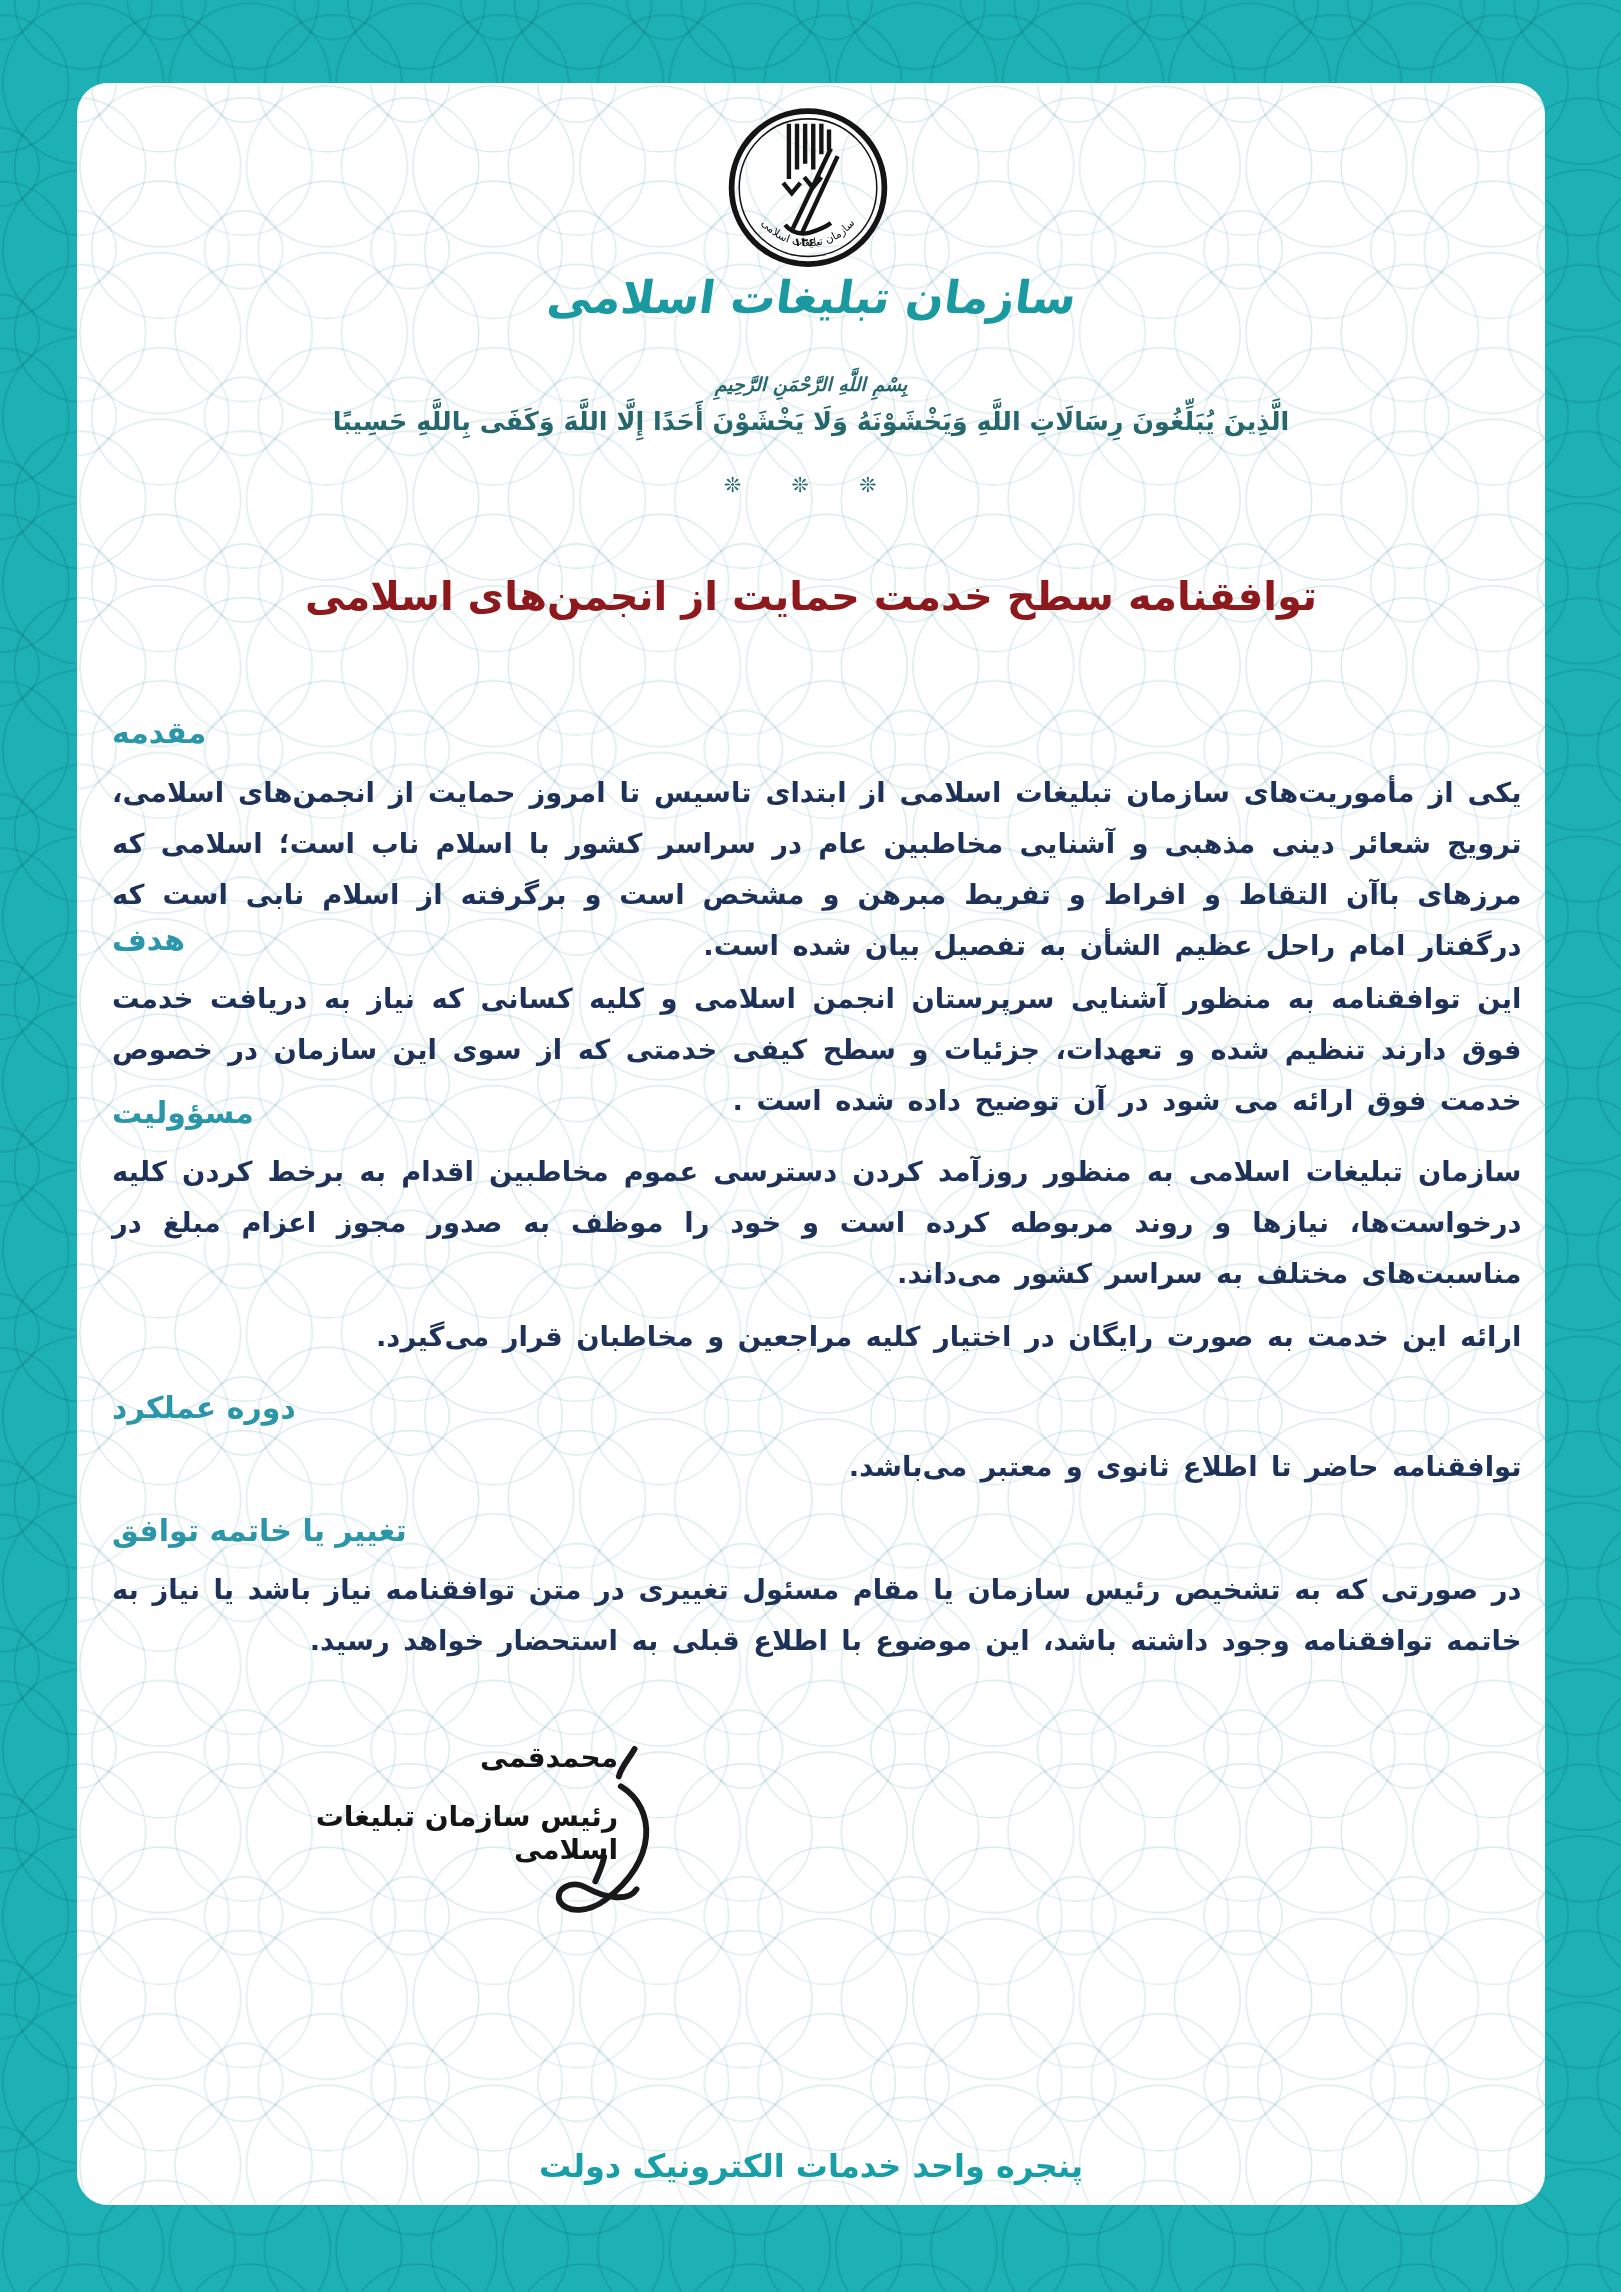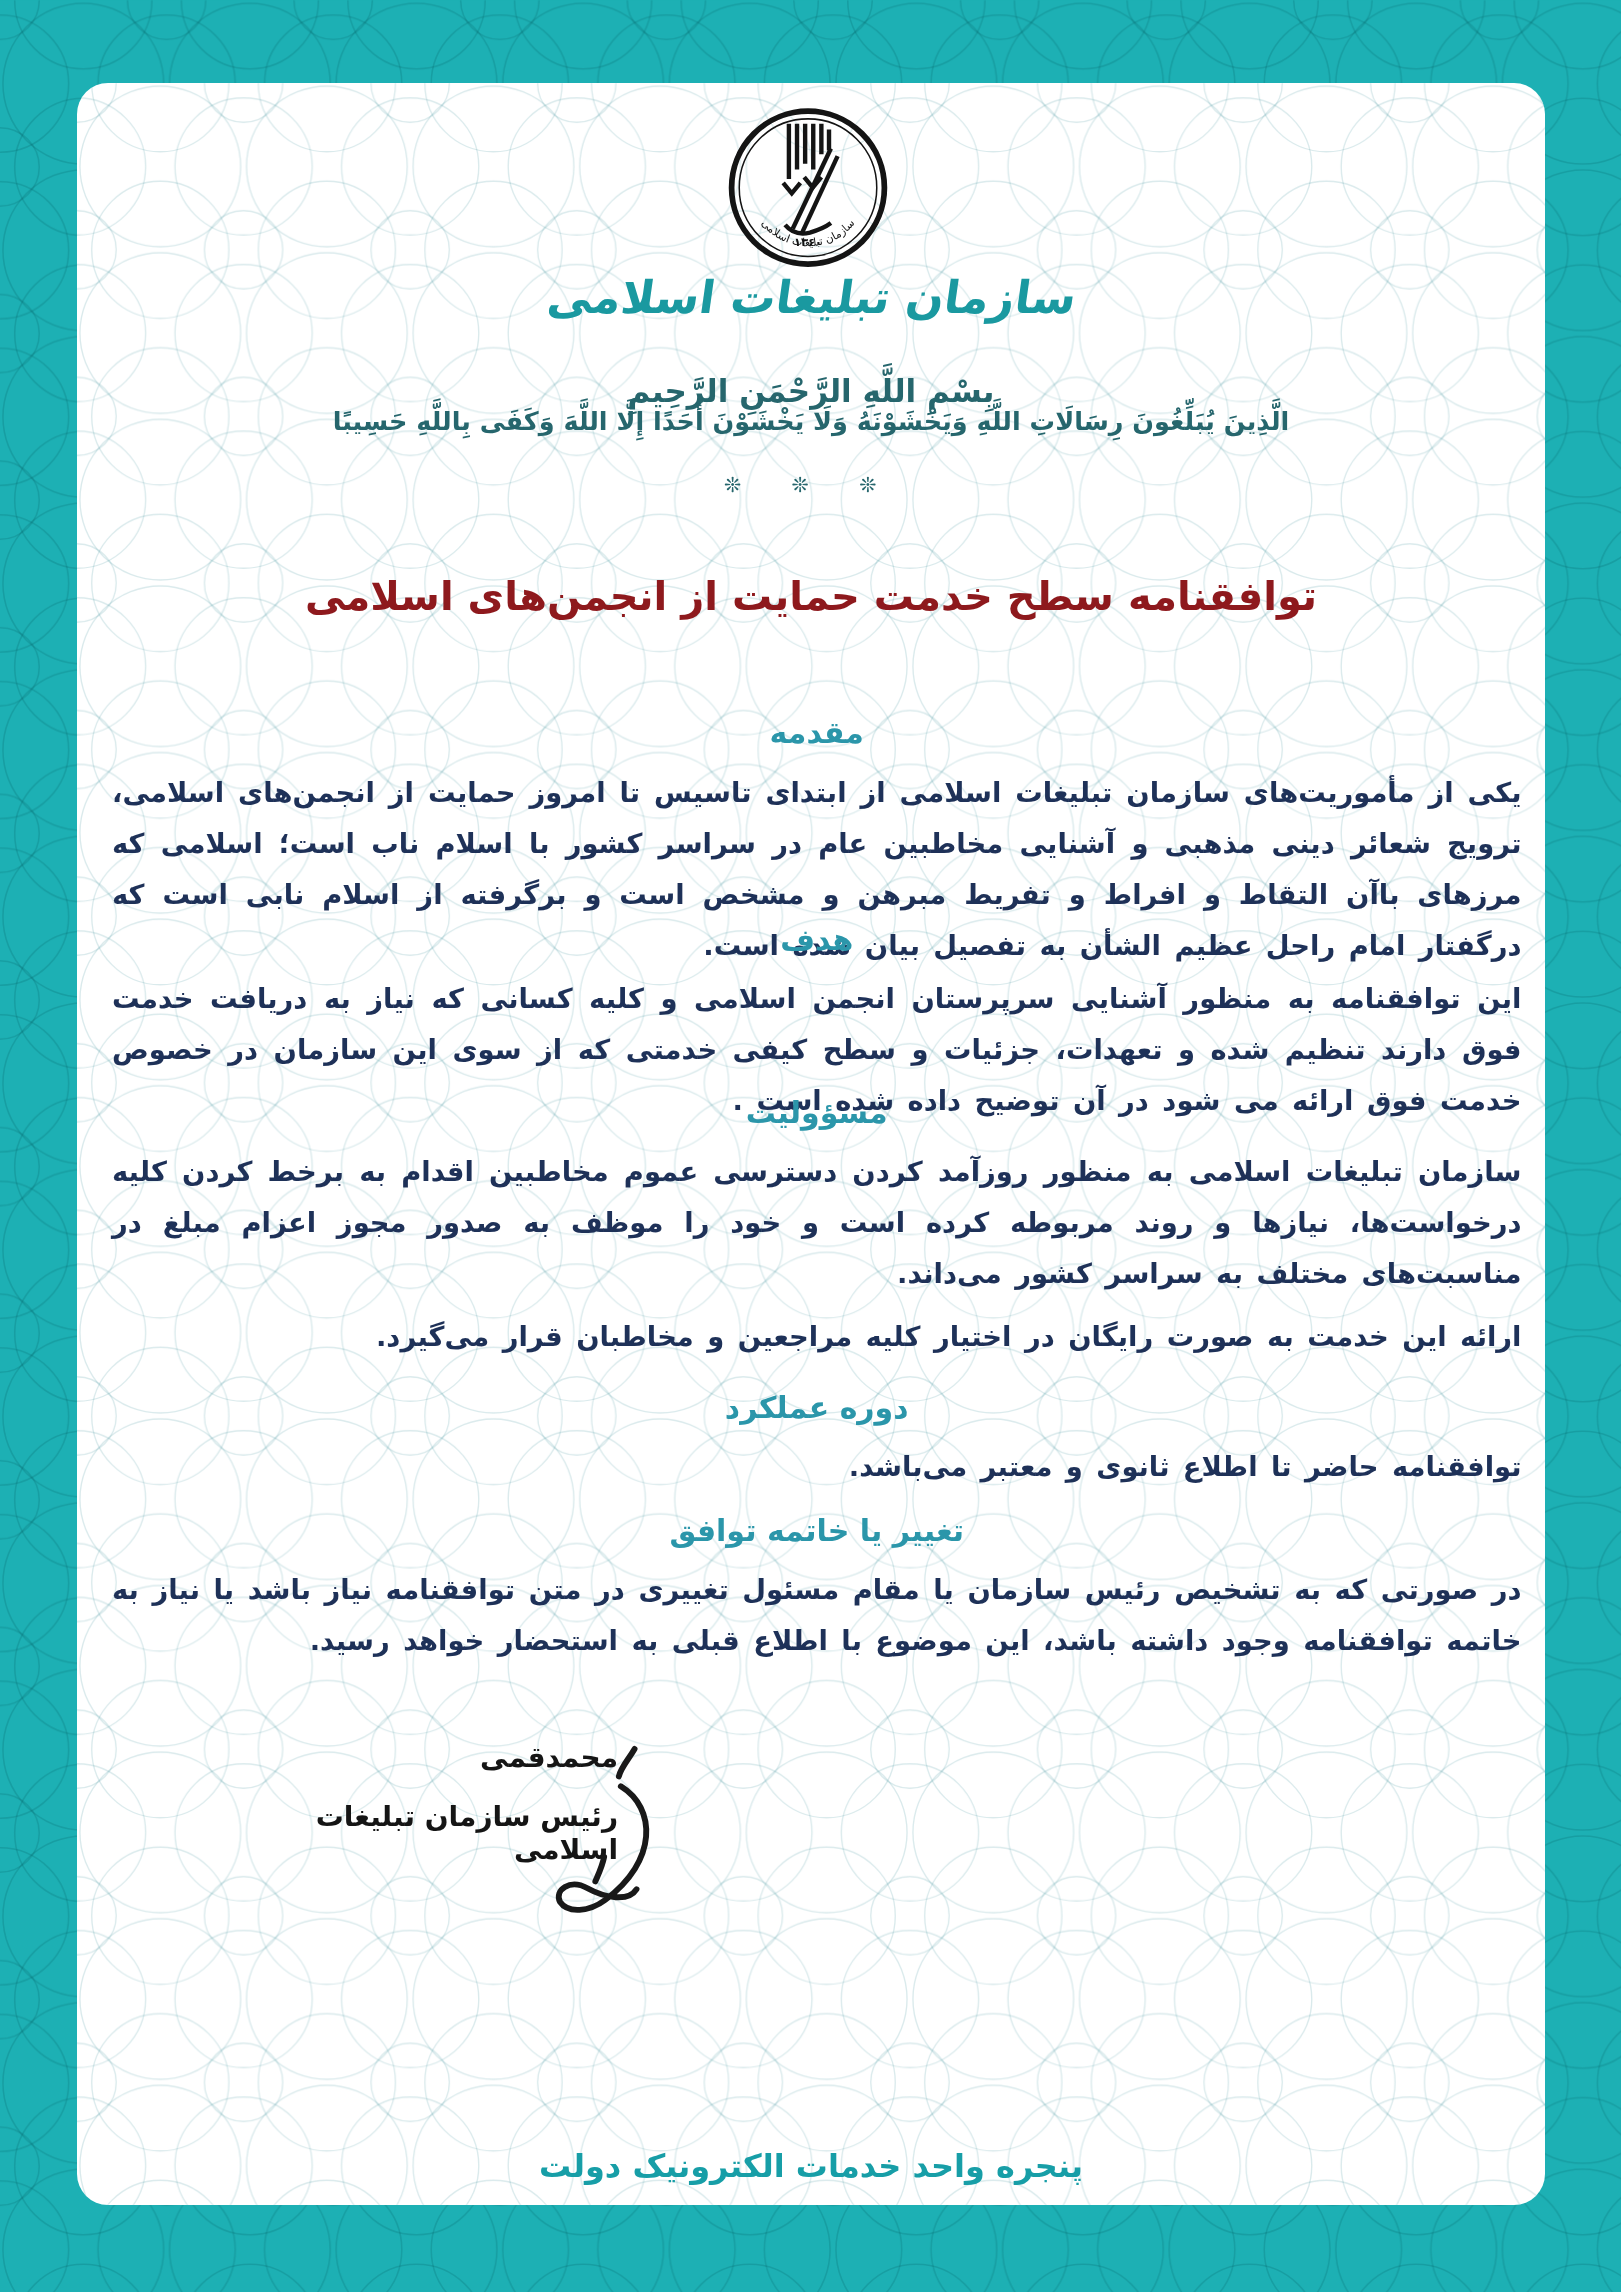--- a/index.html
+++ b/index.html
@@ -18,37 +18,37 @@
   .content{position:absolute;inset:0;direction:rtl;}
   
   .emblem{position:absolute;left:633px;top:11.8px;width:196px;height:191px;}
   .calligraphy{
     position:absolute;left:0;right:0;top:188px;height:69px;
     text-align:center;font-size:45px;font-weight:bold;color:#1a99a0;
     transform:skewX(-8deg);letter-spacing:1px;
   }
   .bismillah{
     position:absolute;left:0;right:0;top:290px;
-    text-align:center;font-size:31px;font-weight:bold;color:#26666d;
+    text-align:center;font-size:19px;font-weight:bold;color:#26666d;font-style:italic;
   }
   .verse{
     position:absolute;left:0;right:0;top:323px;
     text-align:center;font-size:25.5px;font-weight:bold;color:#26666d;
   }
   .separator{
     position:absolute;left:0;right:0;top:390px;
     text-align:center;font-size:20.6px;font-weight:bold;color:#26666d;letter-spacing:21.6px;
   }
   .doc-title{
     position:absolute;left:0;right:0;top:490px;
     text-align:center;font-size:40px;font-weight:bold;color:#8e191d;
   }
   .h{
     position:absolute;right:23.5px;left:35px;
-    text-align:center;font-size:30px;font-weight:bold;color:#2b96aa;
+    text-align:left;font-size:30px;font-weight:bold;color:#2b96aa;
   }
   .b{
     position:absolute;right:23.5px;left:35px;
     text-align:justify;text-align-last:right;
     font-size:27.4px;font-weight:bold;color:#1e3158;
     line-height:51px;word-spacing:3.9px;
   }
   .h-moqaddameh{top:632px;}   .b-moqaddameh{top:684px;}
   .h-hadaf{top:839px;}        .b-hadaf{top:890px;}
   .h-masouliyat{top:1012px;}  .b-masouliyat{top:1063px;}

